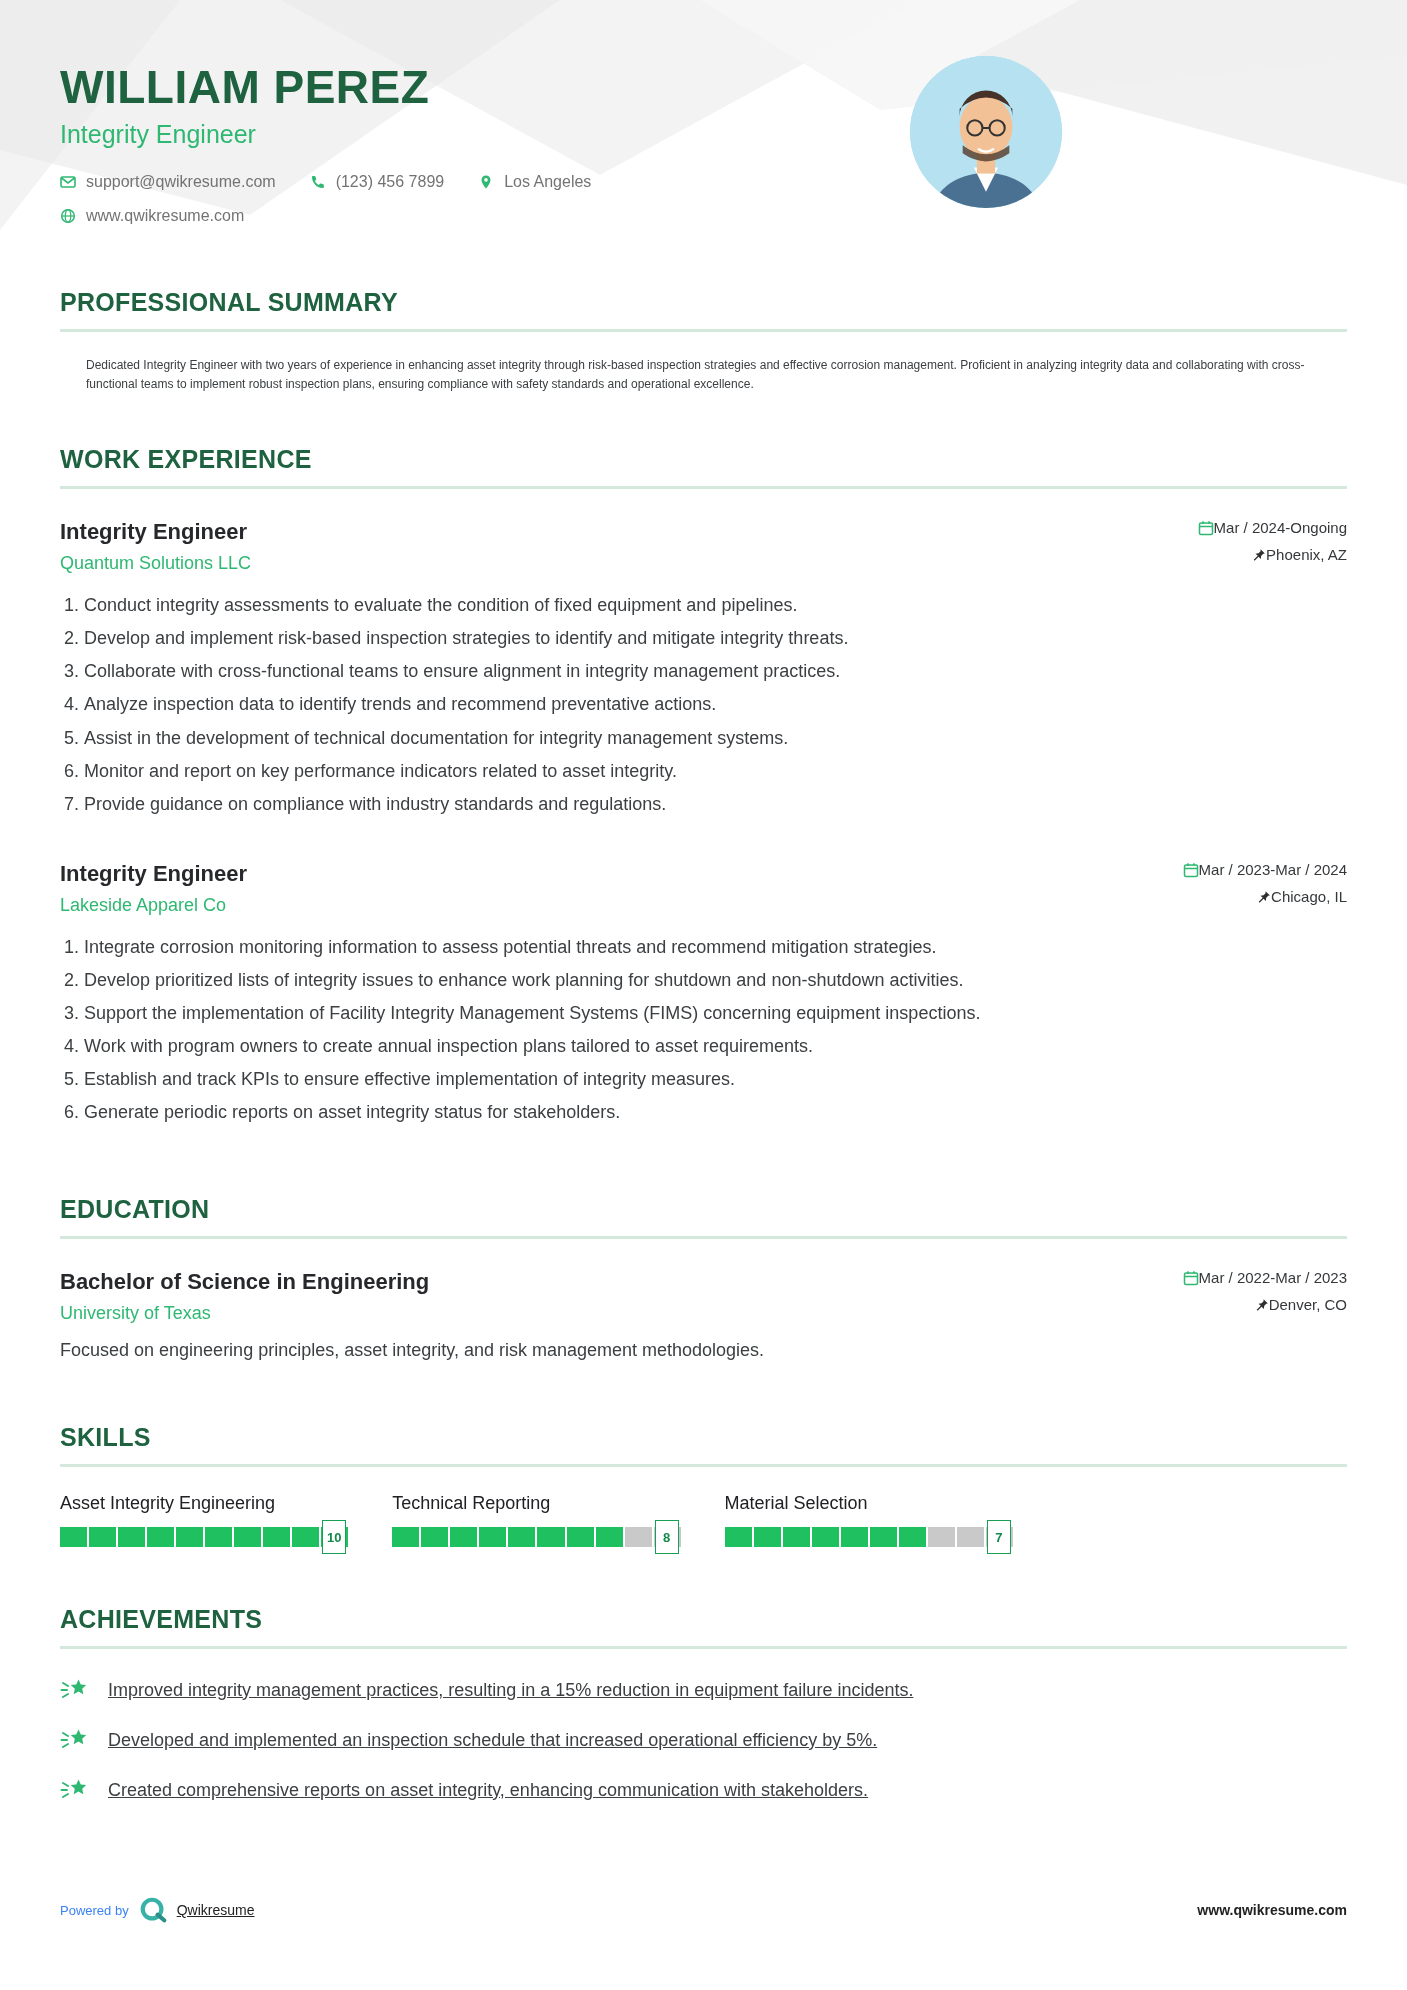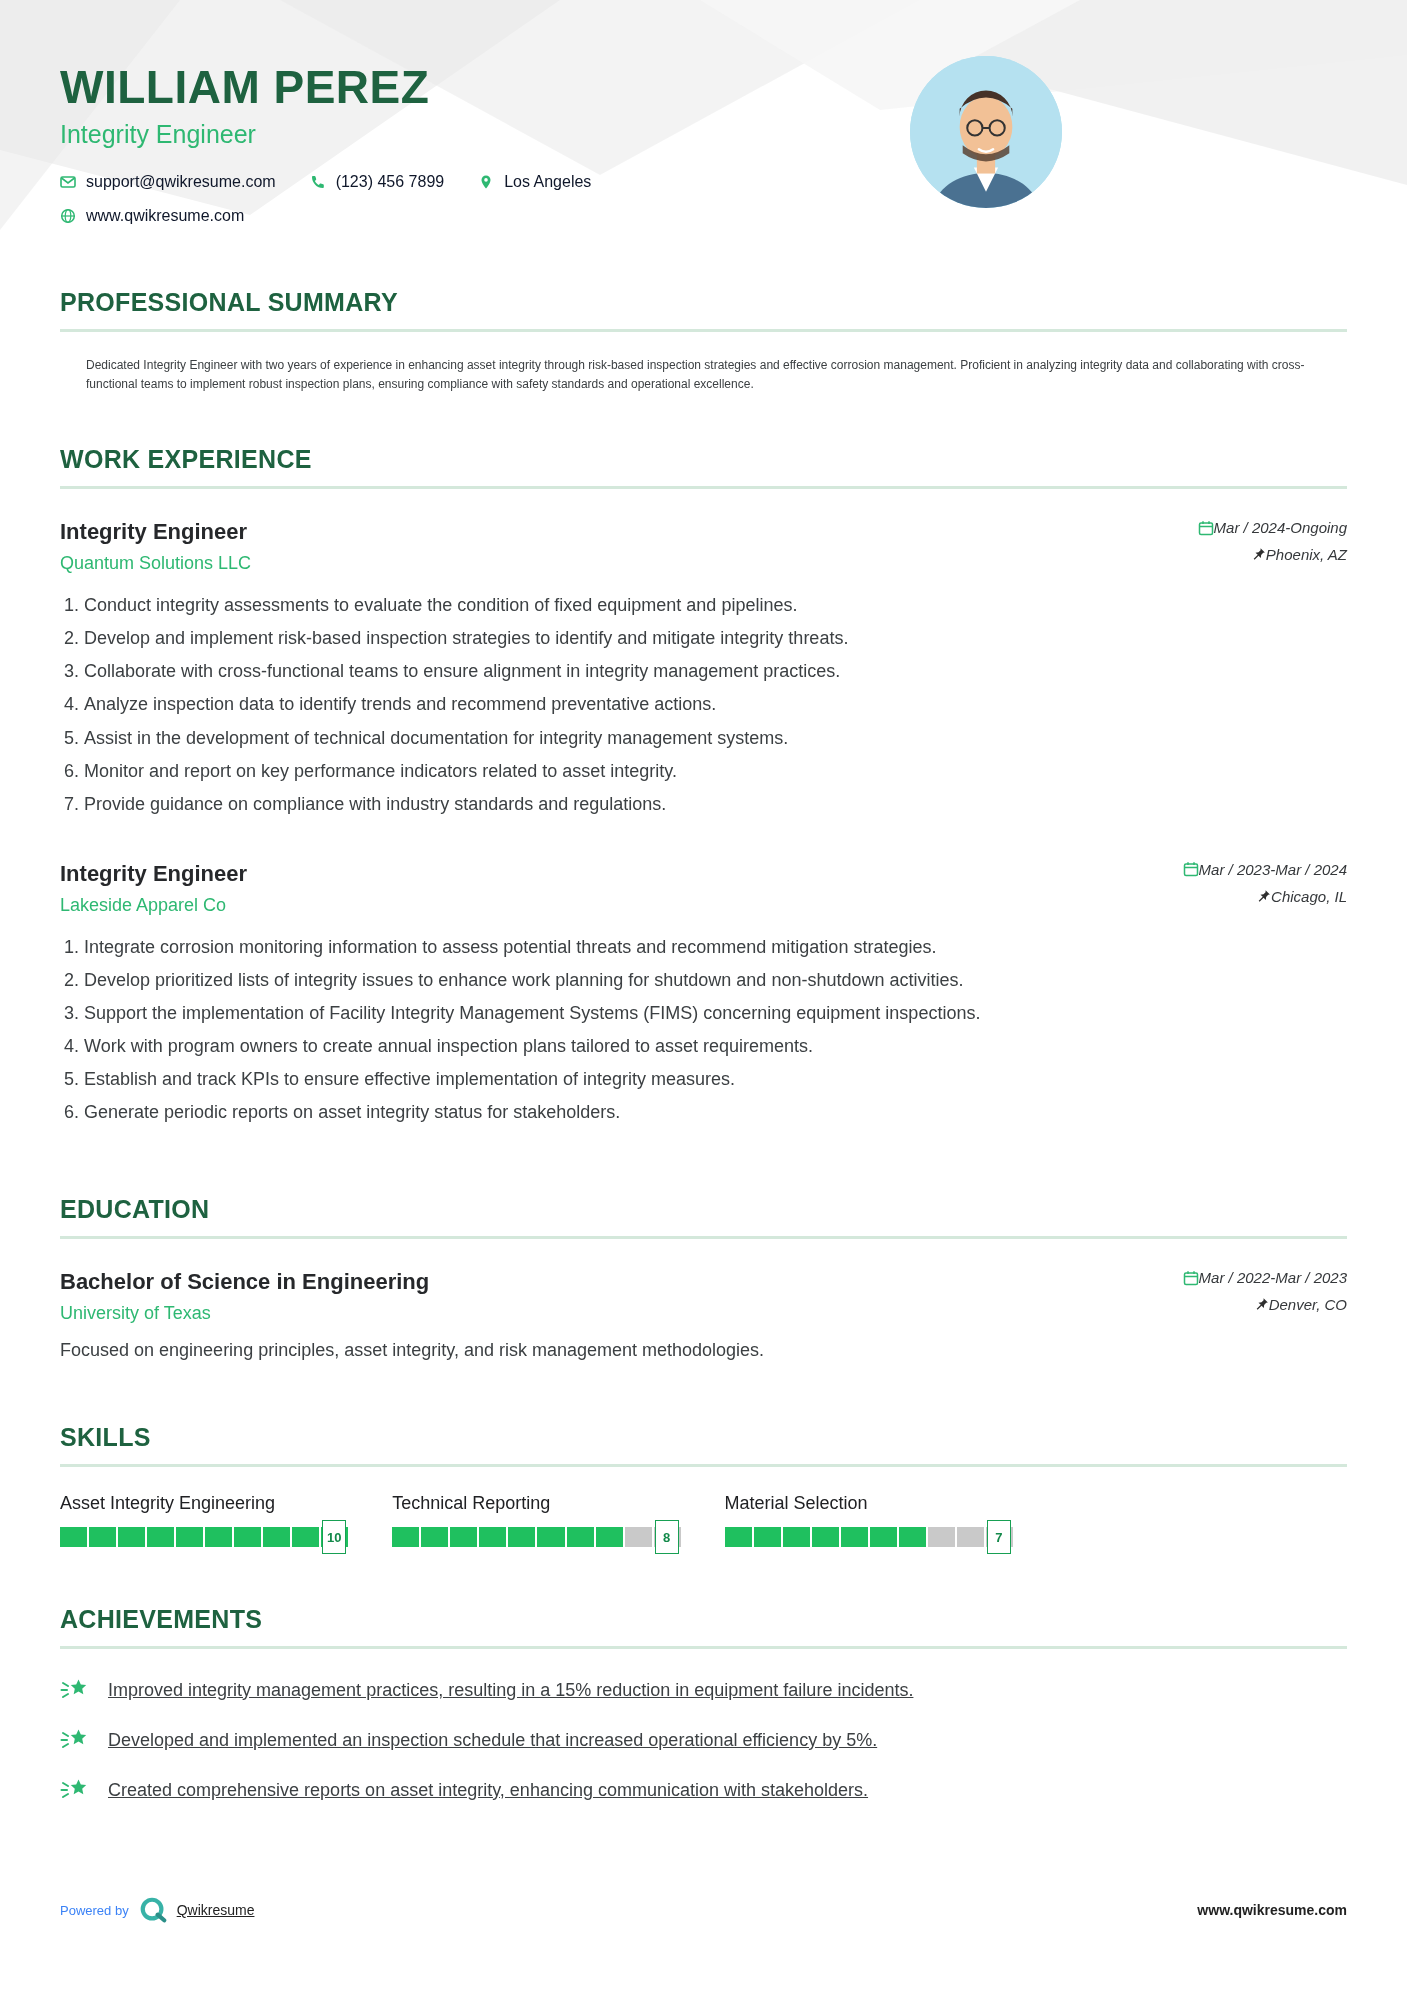--- a/index.html
+++ b/index.html
@@ -15,39 +15,39 @@
   .page{position:relative;width:1407px;height:1990px;margin:0 auto;background:#ffffff;overflow:hidden;}
   .header-deco{position:absolute;top:0;left:0;width:100%;height:300px;z-index:0;}
   .content{position:relative;z-index:1;padding:16px 60px;}
 
   
   .header{position:relative;padding-top:44px;min-height:220px;}
   .name{font-size:46px;font-weight:800;color:var(--heading);letter-spacing:0.5px;}
   .job-title-main{font-size:25px;font-weight:500;color:var(--accent);margin-top:6px;}
   .contact-rows{margin-top:24px;}
   .contact-row{display:flex;align-items:center;gap:34px;margin-bottom:16px;}
-  .contact-item{display:flex;align-items:center;gap:10px;font-size:16px;color:#0f172a;}
+  .contact-item{display:flex;align-items:center;gap:10px;font-size:16px;color:#737373;}
   .contact-item .cicon{color:var(--accent);display:inline-flex;}
   .avatar{position:absolute;top:40px;right:285px;width:152px;height:152px;border-radius:50%;overflow:hidden;background:#b5e1f0;}
 
   
   .section{margin-top:52px;}
   .section-heading{font-size:25px;font-weight:700;color:var(--heading);letter-spacing:0.3px;margin-bottom:12px;}
   .rule{height:3px;background:var(--rule);width:100%;}
   .section-body{margin-top:24px;}
   .para{font-size:12px;line-height:1.55;color:var(--body-text);margin-left:26px;}
 
   
   .job{margin-top:30px;}
   .job:first-child{margin-top:26px;}
   .job-head{display:flex;justify-content:space-between;align-items:flex-start;}
   .job-title{font-size:22px;font-weight:600;color:#26282b;}
   .job-company{font-size:18px;font-weight:500;color:var(--accent);margin-top:8px;}
   .job-meta{text-align:right;font-size:15px;color:#35383b;}
-  .meta-line{display:flex;justify-content:flex-end;align-items:center;gap:0;margin-bottom:10px;font-style:italic;}
+  .meta-line{display:flex;justify-content:flex-end;align-items:flex-end;gap:0;margin-bottom:10px;}
   .meta-line .micon{display:inline-flex;}
   .cal{color:var(--accent);}
   .pin{color:#2f2f2f;}
   ol.bullets{margin-top:18px;padding-left:24px;}
   ol.bullets li{font-size:18px;line-height:1.45;margin-bottom:7px;color:var(--body-text);}
 
   
   .edu-desc{margin-top:16px;font-size:18px;color:var(--body-text);}
 
   

